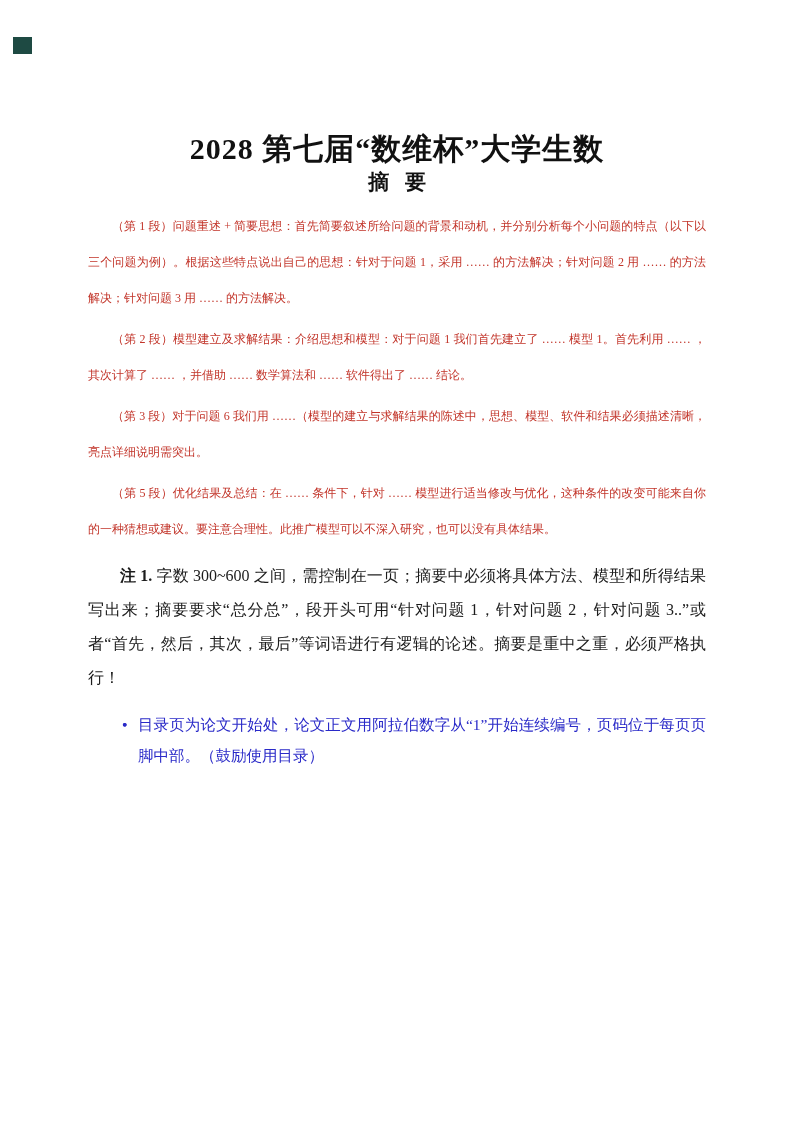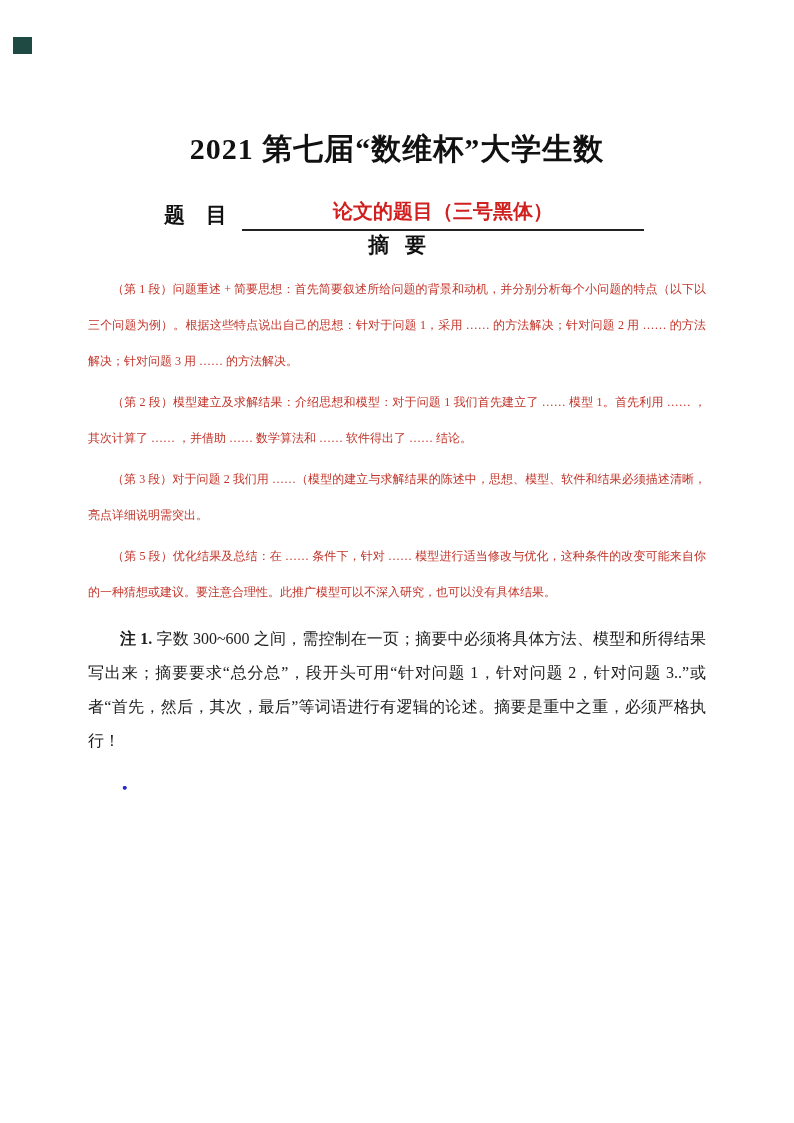--- a/index.html
+++ b/index.html
@@ -98,38 +98,34 @@
   }
 </style>
 </head>
 <body>
 
 <div class="corner-mark"></div>
 
 <div class="page">
 
   <div class="doc-title">
-    <div>2021 第七届“数维杯”大学生数</div>
+    <div>2028 第七届“数维杯”大学生数</div>
   </div>
 
-  <div class="title-field">
-    <span class="field-label">题    目</span>
-    <span class="field-value">论文的题目（三号黑体）</span>
-  </div>
 
   <div class="abstract-heading">摘   要</div>
 
   <div class="body-text">
     <p class="para">（第 1 段）问题重述 + 简要思想：首先简要叙述所给问题的背景和动机，并分别分析每个小问题的特点（以下以三个问题为例）。根据这些特点说出自己的思想：针对于问题 1，采用 …… 的方法解决；针对问题 2 用 …… 的方法解决；针对问题 3 用 …… 的方法解决。</p>
     <p class="para">（第 2 段）模型建立及求解结果：介绍思想和模型：对于问题 1 我们首先建立了 …… 模型 1。首先利用 …… ，其次计算了 …… ，并借助 …… 数学算法和 …… 软件得出了 …… 结论。</p>
-    <p class="para">（第 3 段）对于问题 2 我们用 ……（模型的建立与求解结果的陈述中，思想、模型、软件和结果必须描述清晰，亮点详细说明需突出。</p>
+    <p class="para">（第 3 段）对于问题 6 我们用 ……（模型的建立与求解结果的陈述中，思想、模型、软件和结果必须描述清晰，亮点详细说明需突出。</p>
     <p class="para">（第 5 段）优化结果及总结：在 …… 条件下，针对 …… 模型进行适当修改与优化，这种条件的改变可能来自你的一种猜想或建议。要注意合理性。此推广模型可以不深入研究，也可以没有具体结果。</p>
 
     <p class="note"><span class="note-label">注 1.</span><span> 字数 300~600 之间，需控制在一页；摘要中必须将具体方法、模型和所得结果写出来；摘要要求“总分总”，段开头可用“针对问题 1，针对问题 2，针对问题 3..”或者“首先，然后，其次，最后”等词语进行有逻辑的论述。摘要是重中之重，必须严格执行！</span></p>
 
     <ul class="bullets">
       <li><span class="bullet-dot">•</span></li>
-      <li><span class="bullet-dot">•</span></li>
+      <li><span class="bullet-dot">•</span><span>目录页为论文开始处，论文正文用阿拉伯数字从“1”开始连续编号，页码位于每页页脚中部。（鼓励使用目录）</span></li>
     </ul>
 
   </div>
 
 </div>
 
 </body></html>

